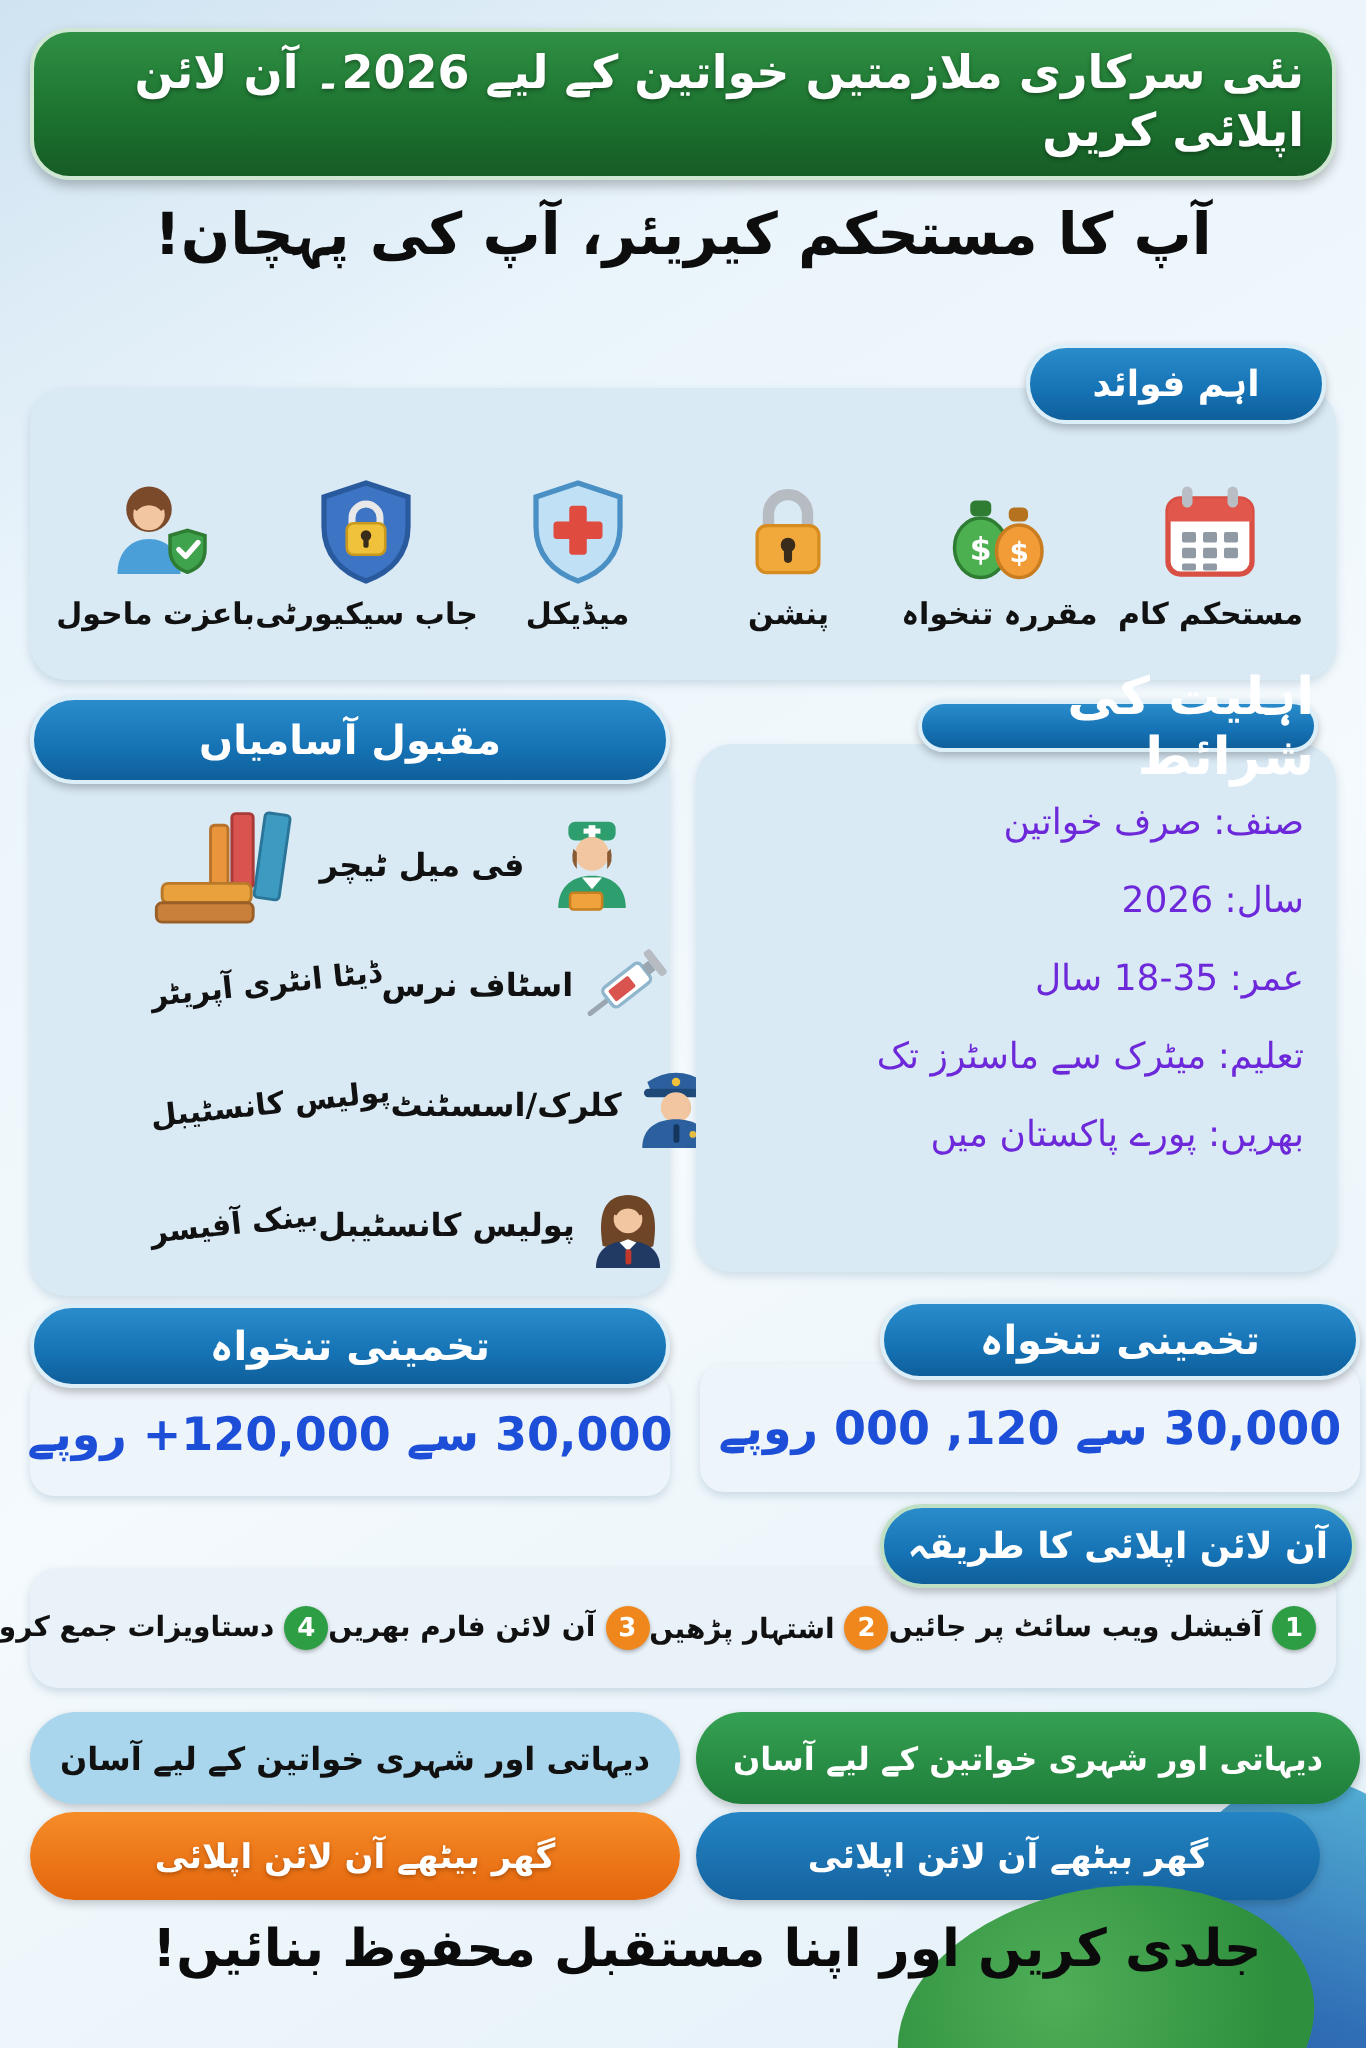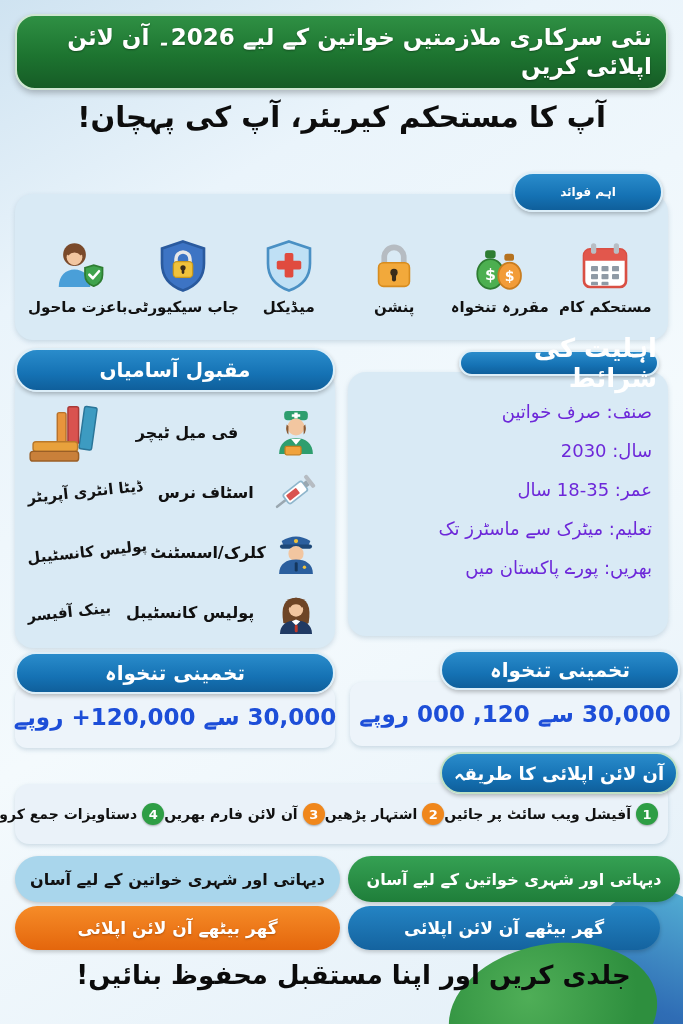--- a/index.html
+++ b/index.html
@@ -30,28 +30,28 @@
     border:2px solid #dceef8;border-radius:24px;box-sizing:border-box;
     display:flex;align-items:center;justify-content:center;
     color:#fff;font-weight:bold;direction:rtl;z-index:3;
     box-shadow:0 2px 4px rgba(0,0,0,.25);
   }
   .card{
     background:#d9eaf5;border-radius:18px;box-shadow:0 2px 5px rgba(90,130,160,.25);
     box-sizing:border-box;z-index:1;
   }
   
-  .benefits-pill{right:20px;top:172px;width:150px;height:40px;font-size:12px;text-align:center;}
+  .benefits-pill{right:20px;top:172px;width:150px;height:40px;font-size:18px;text-align:center;}
   .benefits-card{left:15px;top:194px;width:653px;height:146px;display:flex;direction:rtl;align-items:center;justify-content:space-around;padding:26px 10px 6px 10px;}
   .benefit{display:flex;flex-direction:column;align-items:center;width:104px;}
   .benefit .blabel{font-size:15px;font-weight:bold;color:#111;margin-top:4px;white-space:nowrap;direction:rtl;}
   
   .positions-pill{left:15px;top:348px;width:320px;height:44px;font-size:20px;border-radius:22px;}
   .positions-card{left:15px;top:370px;width:320px;height:278px;padding:32px 8px 6px 8px;display:flex;flex-direction:column;justify-content:space-between;}
-  .prow{display:flex;align-items:center;justify-content:space-between;height:60px;padding:0 4px;}
+  .prow{display:flex;align-items:center;justify-content:space-between;height:60px;padding:0 4px;margin-left:48px;}
   .plabel{font-size:16px;font-weight:bold;color:#111;direction:rtl;white-space:nowrap;}
   .plabel2{font-size:15px;font-weight:bold;color:#111;direction:rtl;white-space:nowrap;transform:rotate(-6deg);}
   .pic{flex:0 0 auto;display:flex;align-items:center;justify-content:center;}
   
   .elig-pill{right:24px;top:350px;width:200px;height:26px;font-size:26px;}
   .elig-card{left:348px;top:372px;width:320px;height:264px;padding:20px 16px 8px 10px;direction:rtl;text-align:right;}
   .eline{font-size:18px;font-weight:normal;color:#6d28d9;line-height:39px;white-space:nowrap;}
   .eline.small{font-size:13.5px;line-height:34px;}
   
   .salL-pill{left:15px;top:652px;width:320px;height:42px;font-size:20px;}
@@ -244,21 +244,21 @@
           <path d="M27 43 l5 5 5 -5 -5 -2z" fill="#ffffff"></path>
           <rect x="30.5" y="47" width="3.5" height="9" rx="1.5" fill="#c0392b"></rect>
         </svg>
       </span>
     </div>
   </div>
 
   <div class="abs bluepill elig-pill">اہلیت کی شرائط</div>
   <div class="abs card elig-card">
     <div class="eline">صنف: صرف خواتین</div>
-    <div class="eline">سال: 2030</div>
+    <div class="eline">سال: 2026</div>
     <div class="eline">عمر: 35-18 سال</div>
     <div class="eline">تعلیم: میٹرک سے ماسٹرز تک</div>
     <div class="eline">بھریں: پورے پاکستان میں</div>
   </div>
 
   <div class="abs bluepill salL-pill">تخمینی تنخواہ</div>
   <div class="abs salL-body">
     <span class="salval">30,000 سے 120,000+ روپے</span>
   </div>
 

